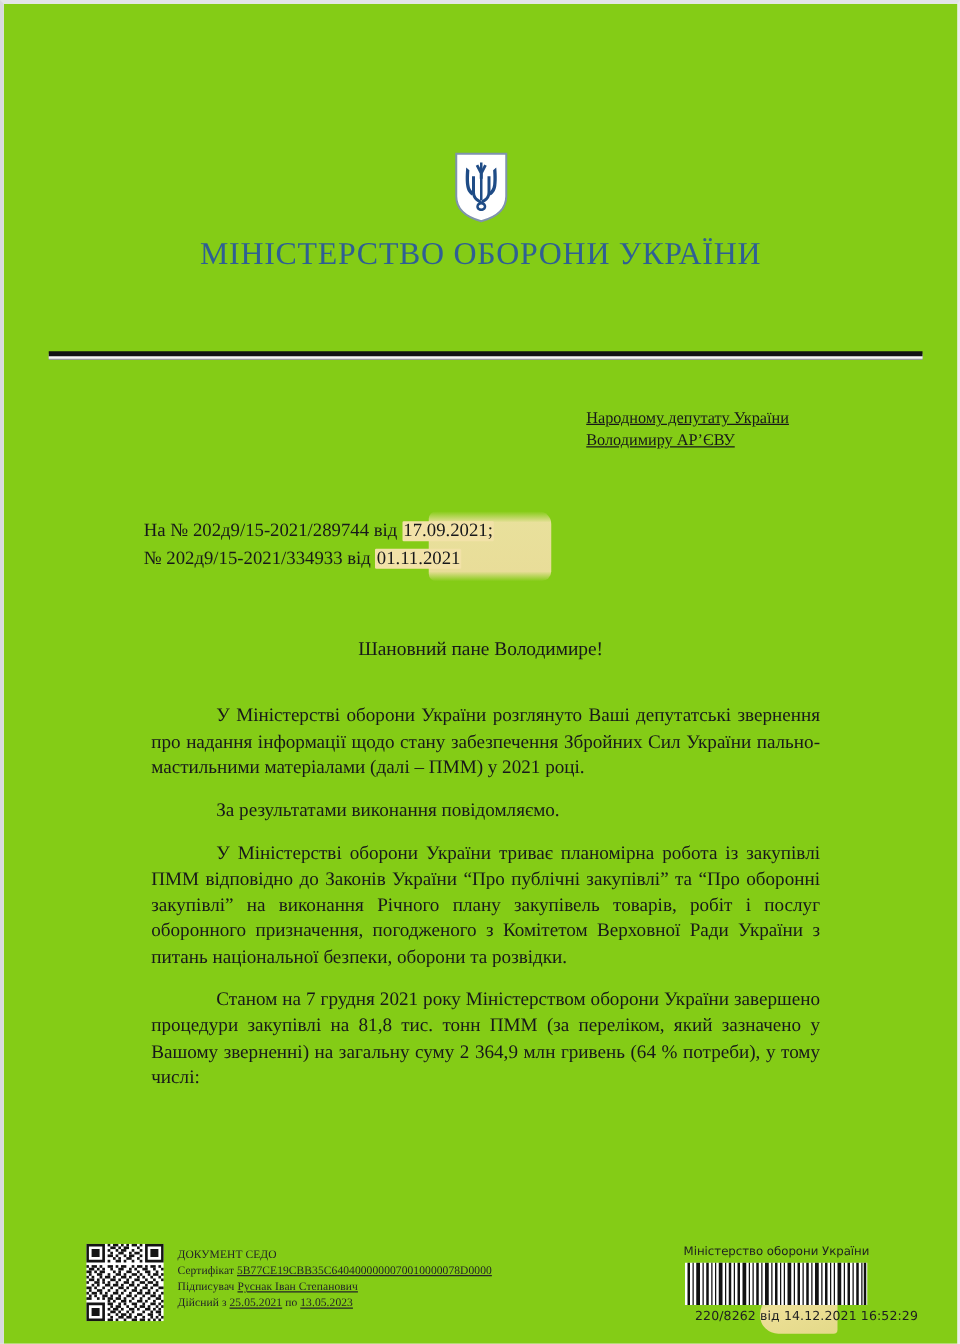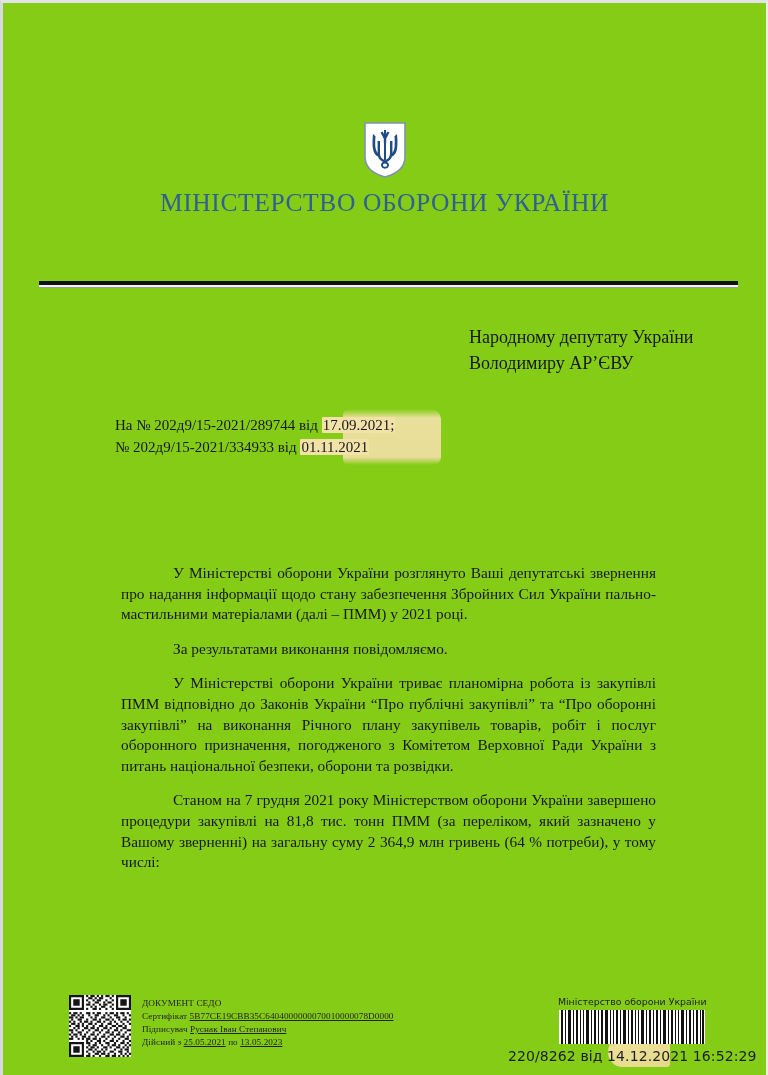--- a/index.html
+++ b/index.html
@@ -72,23 +72,24 @@
     background: #111214;
     box-shadow: 0 2px 0 #f4f4f5, 0 3px 0 #9a9b9f;
   }
 
   
   .addressee {
     position: absolute;
     left: 466px;
     top: 322px;
     width: 280px;
-    font-size: 18px;
+    font-size: 13px;
     line-height: 1.42;
     color: #17181a;
+    text-decoration: underline;
   }
   .addressee span { display: block; white-space: nowrap; }
 
   
   .reference {
     position: absolute;
     left: 112px;
     top: 411px;
     font-size: 15px;
     line-height: 1.48;
@@ -179,25 +180,26 @@
   }
   .barcode {
     height: 34px;
     width: 146px;
     margin: 0 auto;
     display: block;
   }
   .barcode-caption-bottom {
     position: relative;
     font-family: "DejaVu Sans", "Liberation Sans", sans-serif;
-    font-size: 14px;
+    font-size: 10px;
     color: #1d1e20;
     margin-top: 4px;
     white-space: nowrap;
     letter-spacing: 0.1px;
+    margin-left: 48px;
   }
   .hl-band2 {
     position: absolute;
     left: 605px;
     top: 1028px;
     width: 62px;
     height: 36px;
     background: linear-gradient(160deg, rgba(243,225,158,0) 0%, rgba(243,225,158,.95) 30%, rgba(238,219,150,.9) 100%);
     border-radius: 26px 10px 4px 18px;
     pointer-events: none;
@@ -240,20 +242,21 @@
     <div class="hl-band"></div>
     <div class="reference">
       <span class="ref-line">
         <span>На № 202д9/15-2021/289744 від </span><span class="hl">17.09.2021;</span>
       </span>
       <span class="ref-line">
         <span>№ 202д9/15-2021/334933 від </span><span class="hl">01.11.2021</span>
       </span>
     </div>
 
+    <div class="salutation">Шановний пане Володимире!</div>
 
     <div class="body-text">
       <p>У Міністерстві оборони України розглянуто Ваші депутатські звернення про надання інформації щодо стану забезпечення Збройних Сил України пально-мастильними матеріалами (далі – ПММ) у 2021 році.</p>
       <p>За результатами виконання повідомляємо.</p>
       <p>У Міністерстві оборони України триває планомірна робота із закупівлі ПММ відповідно до Законів України “Про публічні закупівлі” та “Про оборонні закупівлі” на виконання Річного плану закупівель товарів, робіт і послуг оборонного призначення, погодженого з Комітетом Верховної Ради України з питань національної безпеки, оборони та розвідки.</p>
       <p>Станом на 7 грудня   2021 року Міністерством оборони України завершено процедури закупівлі на 81,8 тис. тонн ПММ (за переліком, який зазначено у Вашому зверненні) на загальну суму 2 364,9 млн гривень (64 % потреби), у тому числі:</p>
     </div>
 
     <div class="sedo">
       <svg class="qr" viewBox="0 0 29 29">

